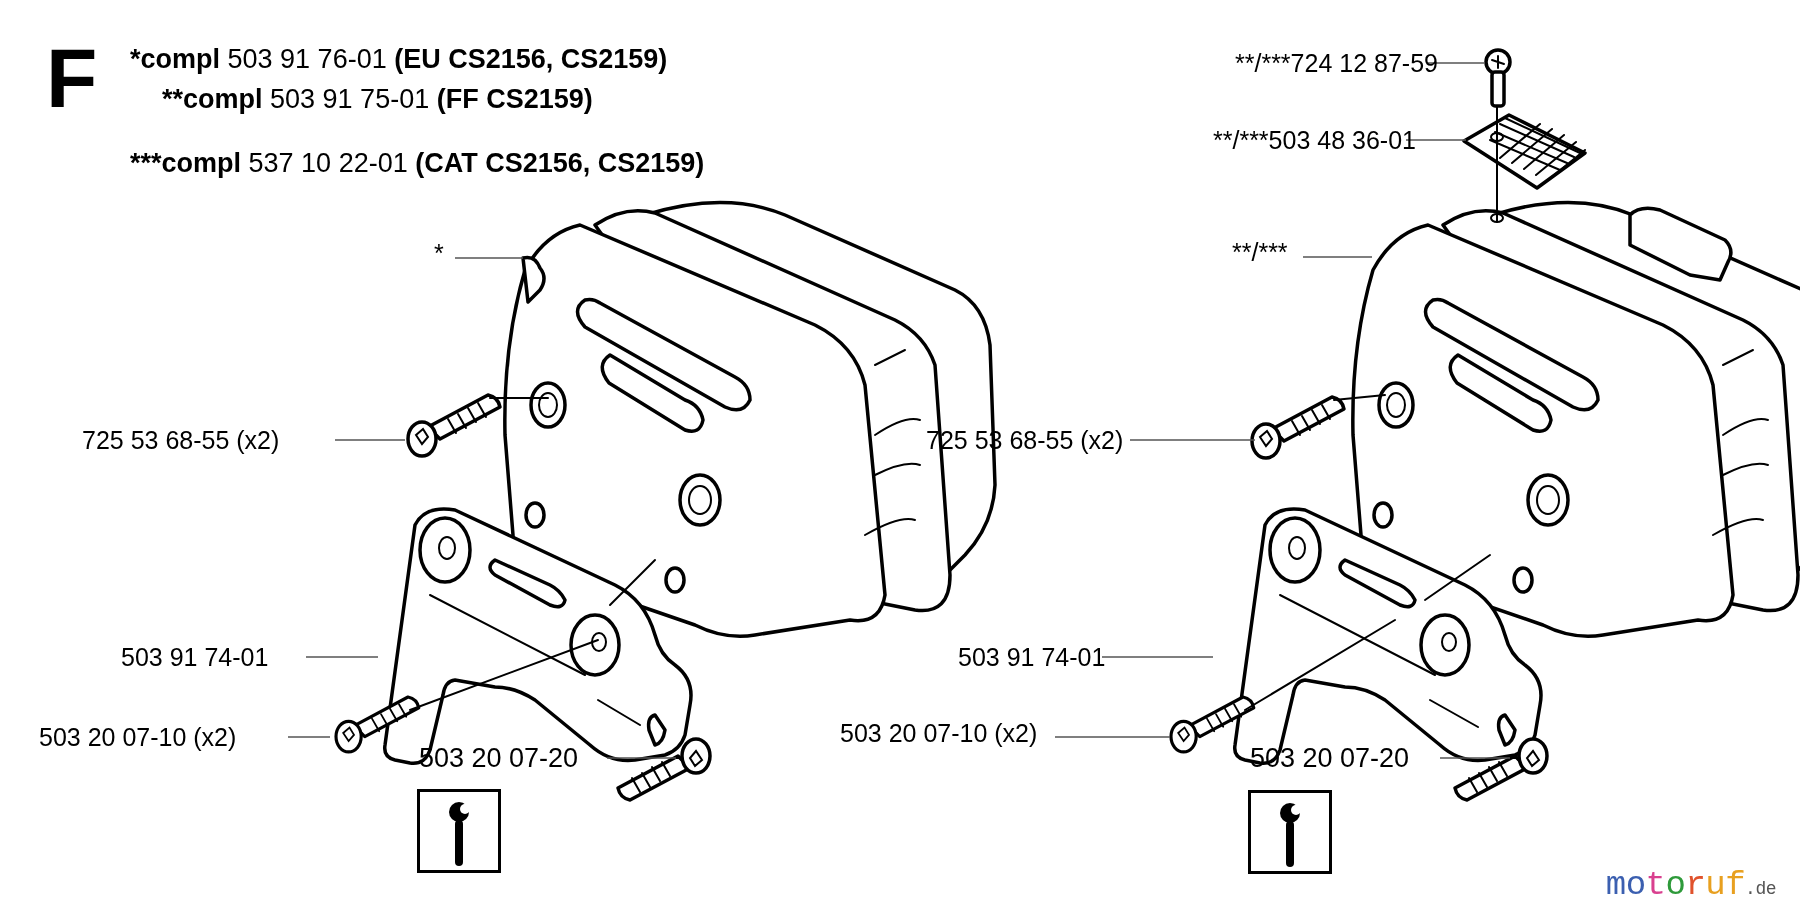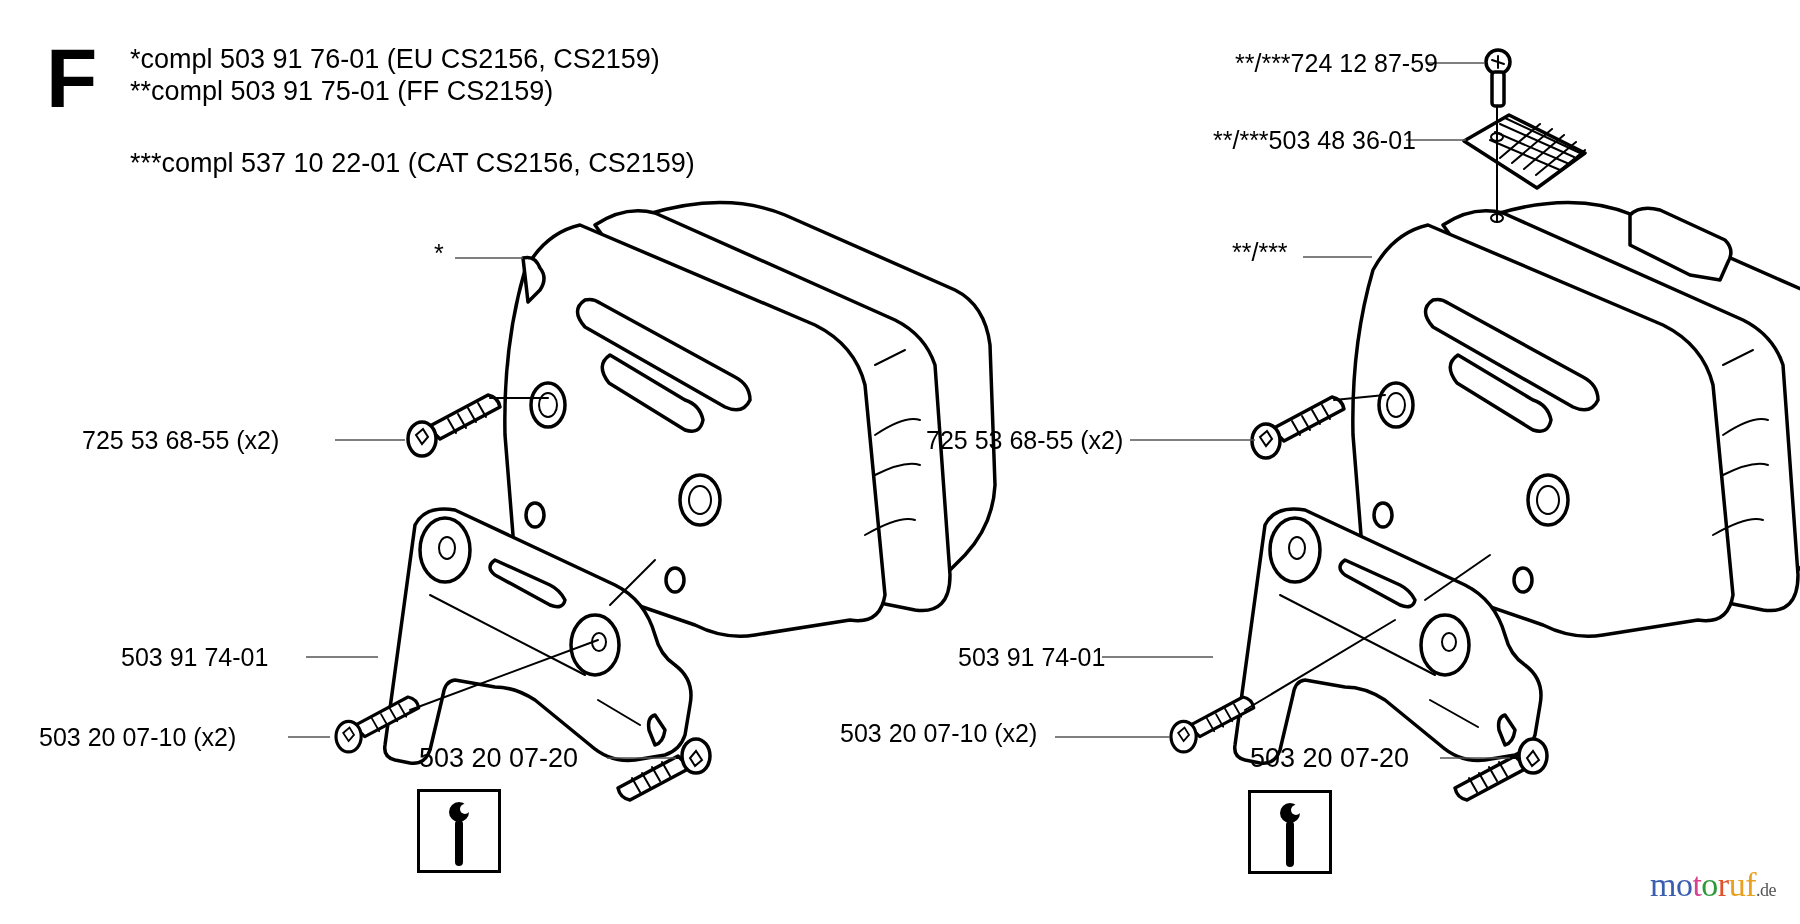--- a/index.html
+++ b/index.html
@@ -1,42 +1,42 @@
 <!DOCTYPE html>
 <html><head>
 <meta charset="utf-8">
 <style>
   html, body { margin: 0; padding: 0; background: #ffffff; }
   body { width: 1800px; height: 924px; position: relative; overflow: hidden;
          font-family: "Liberation Sans", "DejaVu Sans", sans-serif; color: #000; }
   .abs { position: absolute; white-space: nowrap; }
   .section-letter { left: 46px; top: 36px; font-size: 84px; font-weight: bold; line-height: 84px; }
   .heading { left: 130px; font-size: 27px; line-height: 30px; }
-  .heading b { font-weight: normal; }
+  .heading b { font-weight: bold; }
   .lbl { font-size: 25px; line-height: 30px; }
   .lbl b { font-weight: normal; }
   .lbl-bold { font-size: 27px; line-height: 30px; font-weight: normal; }
   svg.art { position: absolute; left: 0; top: 0; width: 1800px; height: 924px; }
   .stroke { fill: #fff; stroke: #000; stroke-width: 3.5; stroke-linejoin: round; stroke-linecap: round; }
   .thin { fill: none; stroke: #000; stroke-width: 2; stroke-linecap: round; }
   .leader { stroke: #555; stroke-width: 1.6; fill: none; }
   .tool-box { position: absolute; width: 84px; height: 84px; border: 3px solid #000; box-sizing: border-box; background: #fff; }
   .tool-box svg { position: absolute; left: 0; top: 0; width: 78px; height: 78px; }
-  .brand { right: 24px; bottom: 20px; font-family: Liberation Serif, serif; font-size: 34px; letter-spacing: -0.5px; }
+  .brand { right: 24px; bottom: 20px; font-family: Liberation Mono, monospace; font-size: 34px; letter-spacing: -0.5px; }
   .brand .tld { font-size: 18px; color: #555; }
 </style>
 </head>
 <body>
 
 <div class="abs section-letter">F</div>
 
 <div class="abs heading" style="top:44px;">
   <b> *compl</b><span> 503 91 76-01 </span><b>(EU CS2156, CS2159)</b>
 </div>
-<div class="abs heading" style="top:76px;">
+<div class="abs heading" style="top:84px;margin-left:32px;">
   <b>**compl</b><span> 503 91 75-01 </span><b>(FF CS2159)</b>
 </div>
 <div class="abs heading" style="top:108px;margin-top:40px;">
   <b>***compl</b><span> 537 10 22-01 </span><b>(CAT CS2156, CS2159)</b>
 </div>
 
 <svg class="art" viewBox="0 0 1800 924">
   <defs>
 
     <g id="muffler-body">

